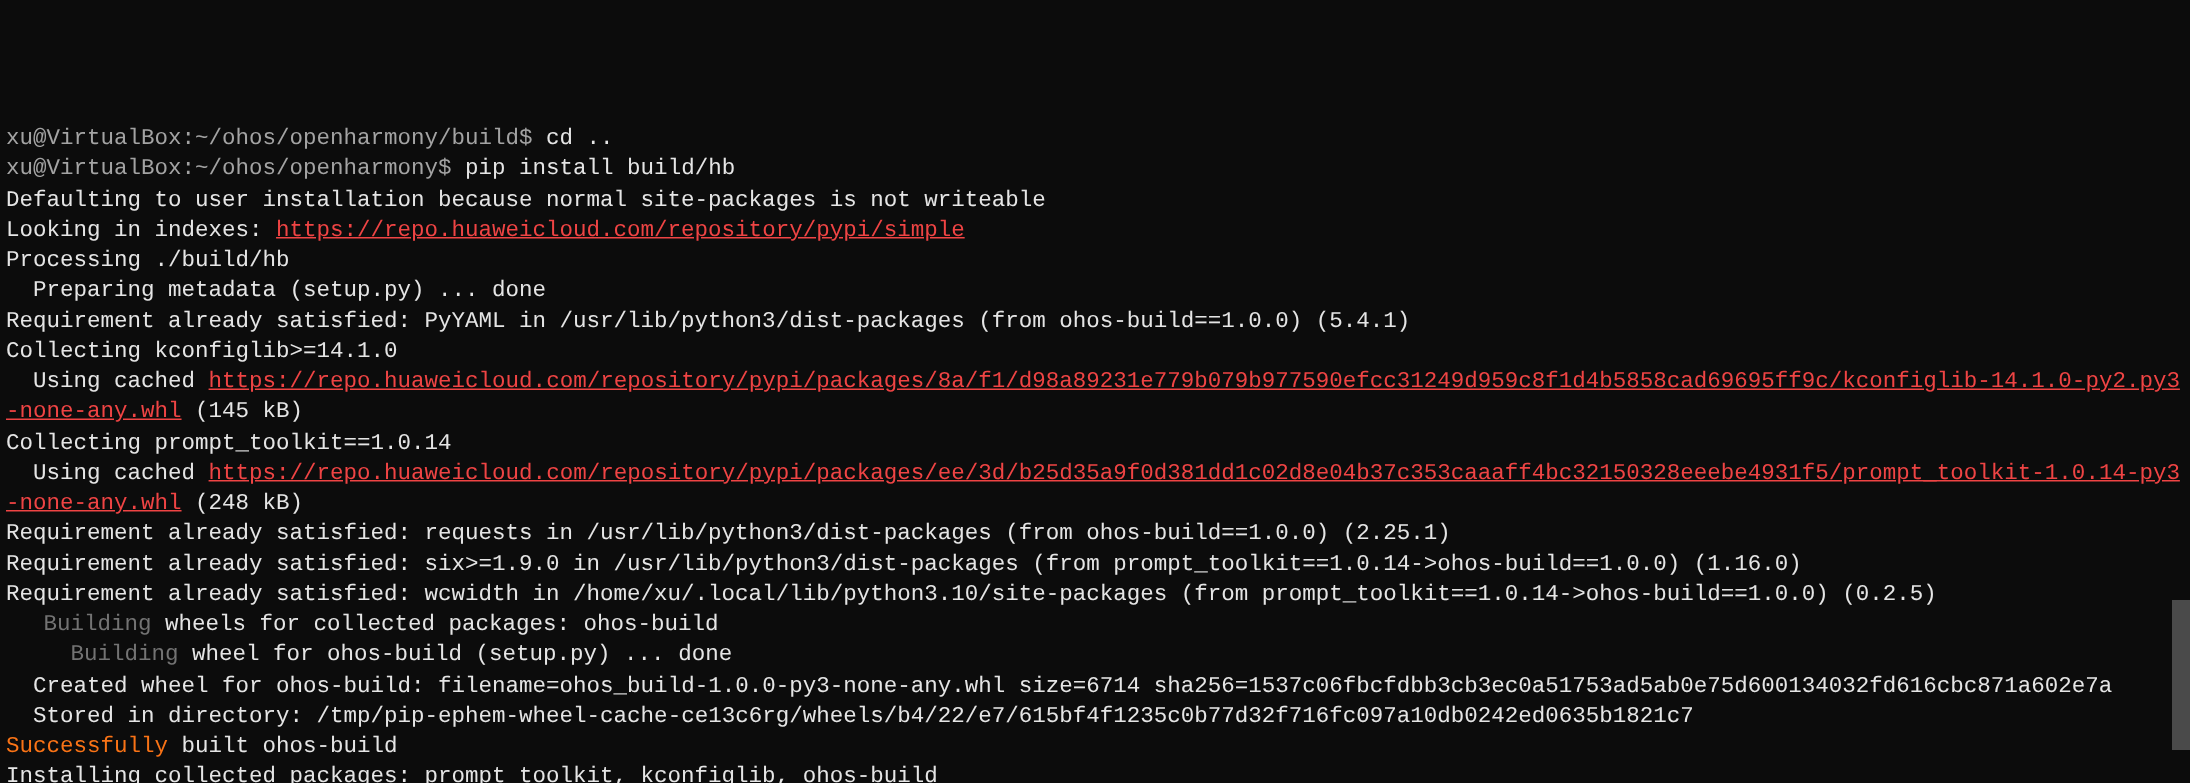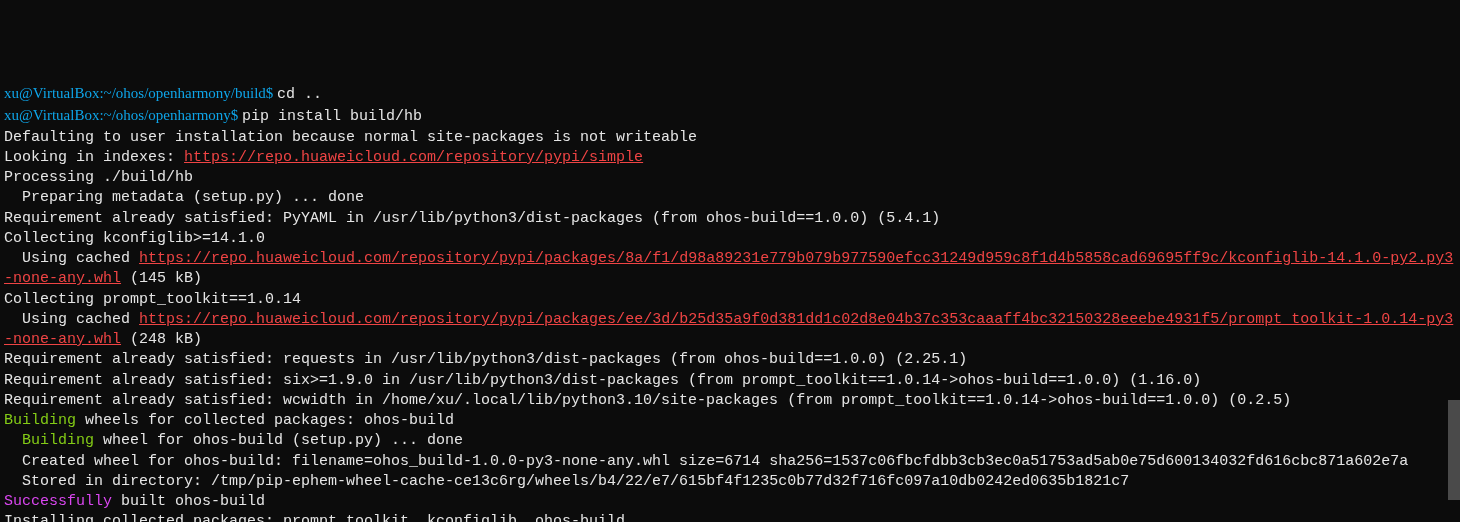--- a/index.html
+++ b/index.html
@@ -18,32 +18,32 @@
       word-break: break-all;
       position: relative;
       width: 1460px;
       height: 522px;
       overflow: hidden;
     }
     .line {
       display: block;
     }
     .prompt-user {
-      color: #0ea5e9;
-      font-family: Liberation Serif, serif;
+      color: #a3a3a3;
     }
     .link {
       color: #ef4444;
       text-decoration: underline;
     }
     .building {
-      color: #84cc16;
+      color: #737373;
+      margin-left: 25px;
     }
     .success {
-      color: #d946ef;
+      color: #f97316;
     }
     .scrollbar {
       position: absolute;
       right: 0;
       top: 400px;
       width: 12px;
       height: 100px;
       background: #4a4a4a;
     }
   </style>

